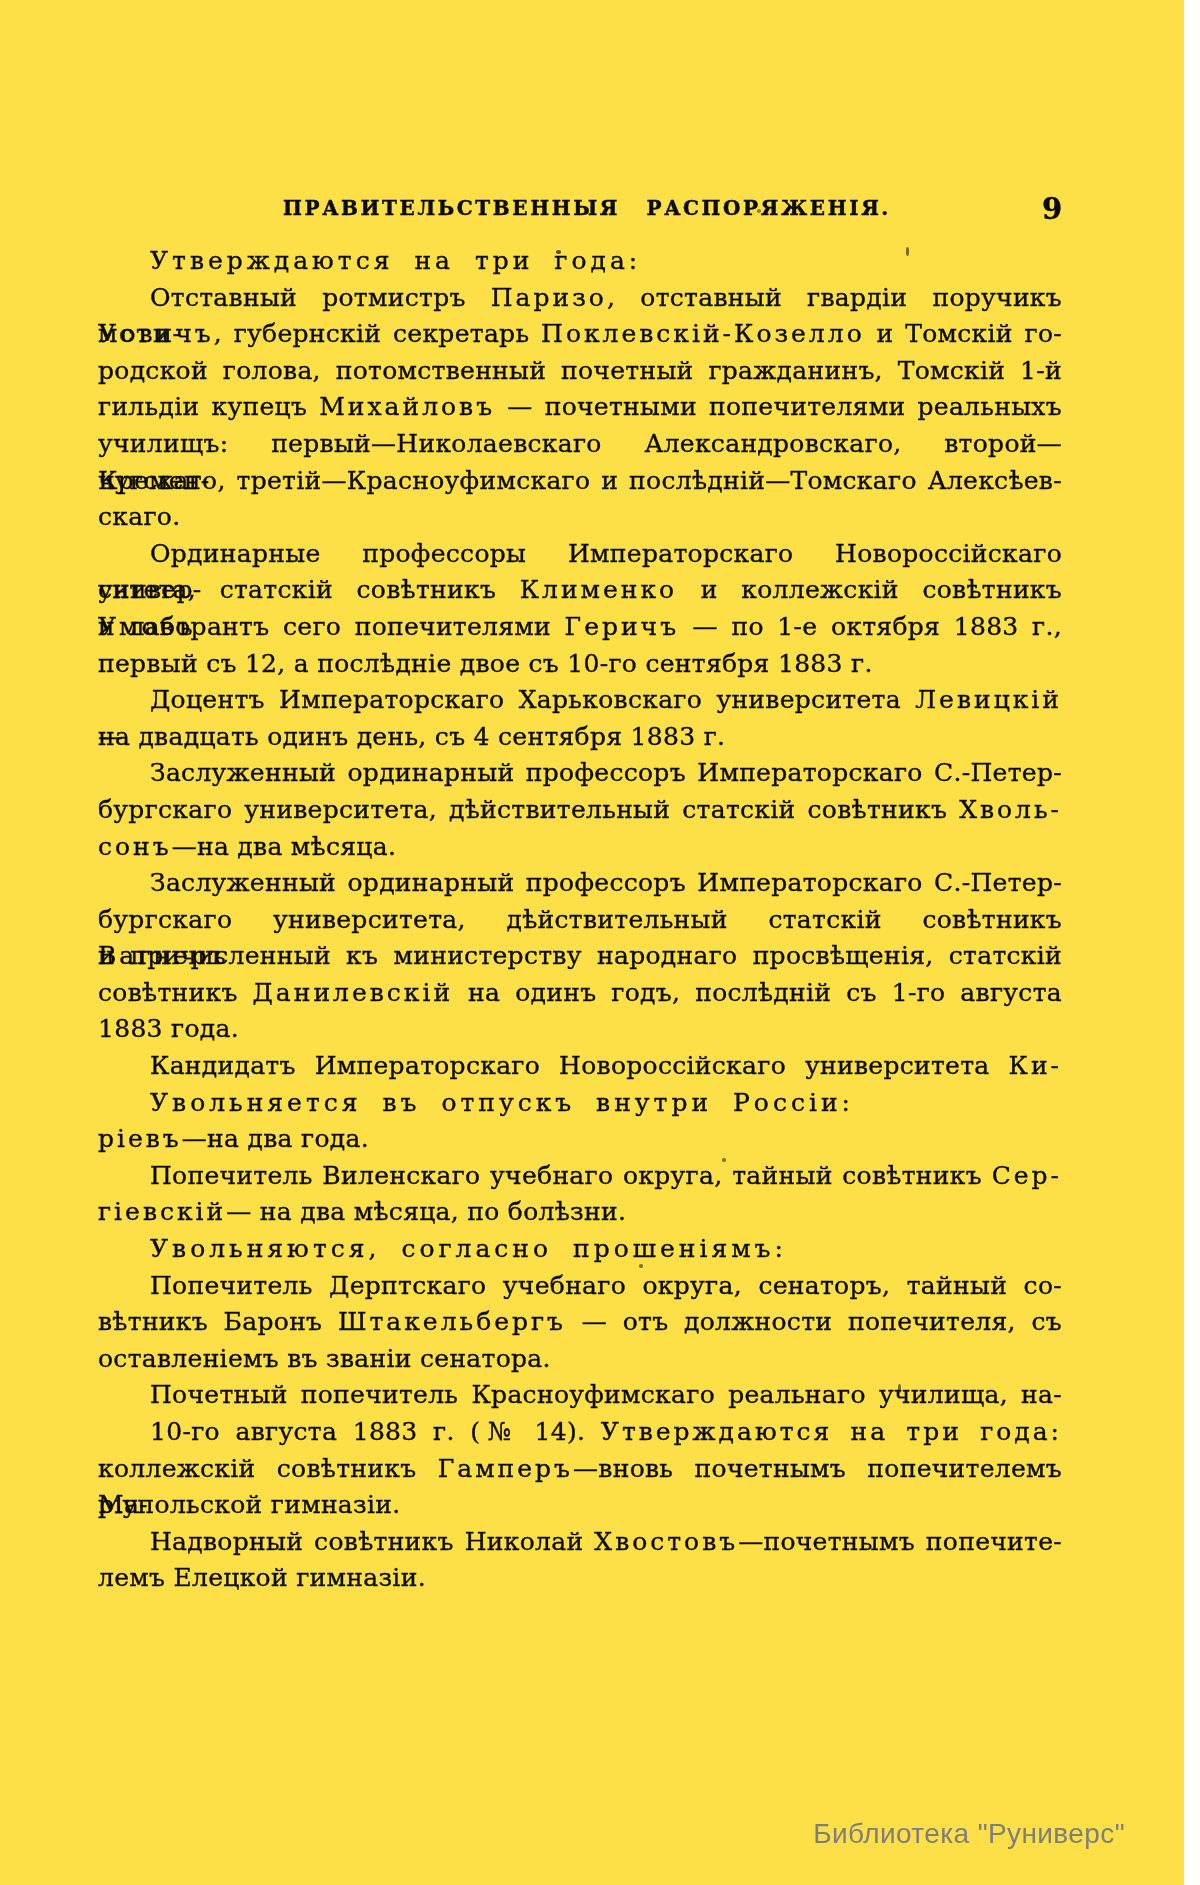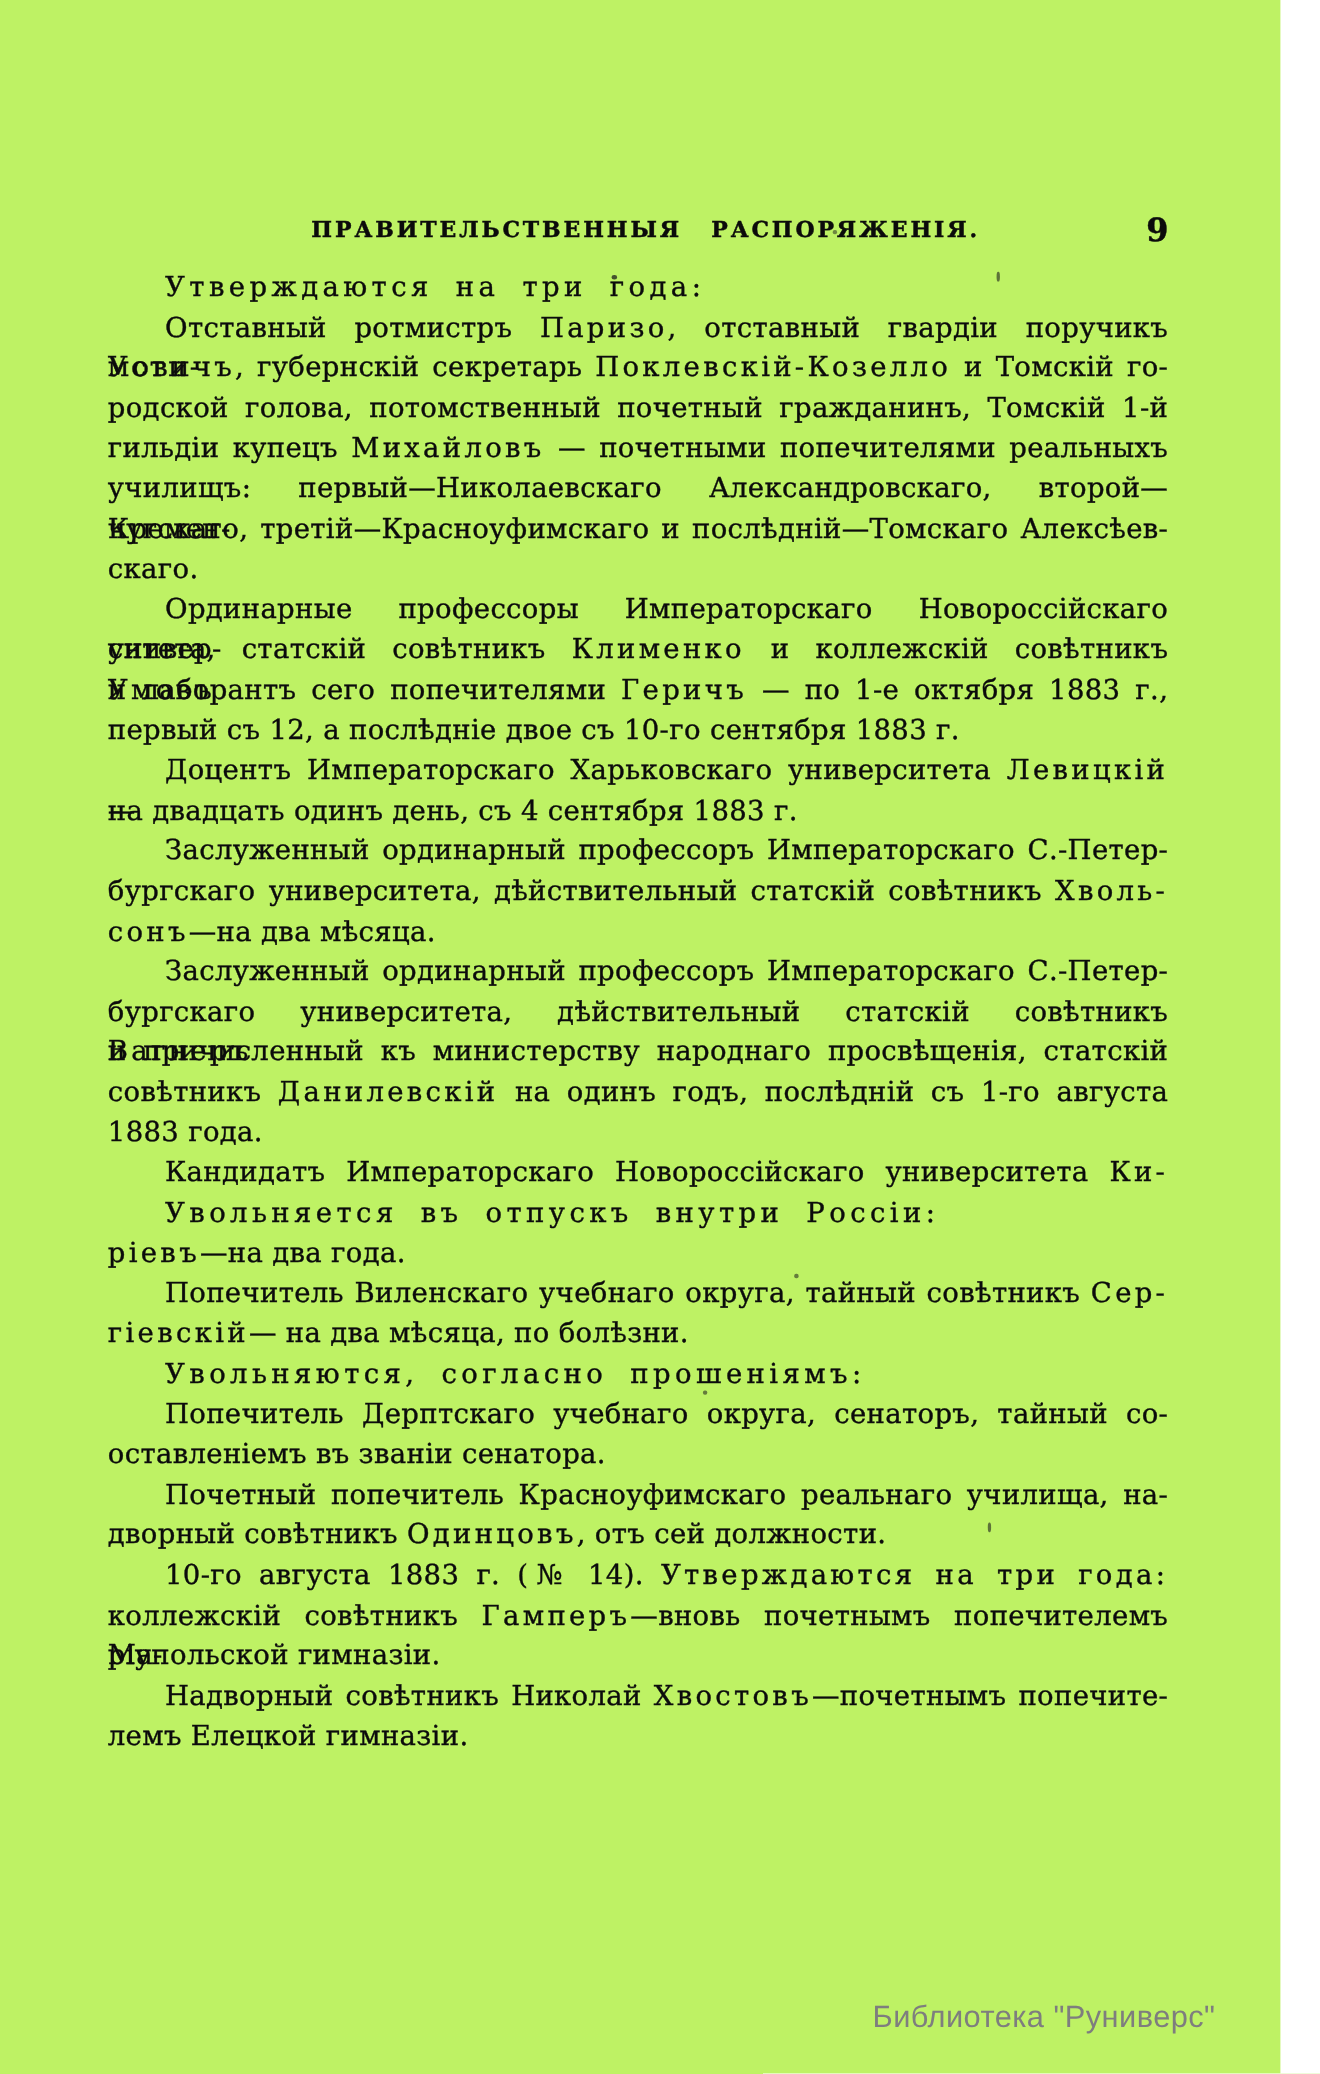--- a/index.html
+++ b/index.html
@@ -1,23 +1,24 @@
 <!DOCTYPE html>
 <html><head>
 <meta charset="utf-8">
 <style>
   html, body { margin: 0; padding: 0; background: #ffffff; }
   .page {
     position: relative;
     width: 1164px;
     height: 1885px;
-    background: #bef264;
+    background: #fde047;
     font-family: "DejaVu Serif", serif;
     color: #0b0b0b;
     overflow: hidden;
+    padding-left: 20px;
   }
   
   .header-row {
     position: absolute;
     left: 98px;
     top: 196px;
     width: 978px;
     text-align: center;
   }
   .running-title {
@@ -122,23 +123,23 @@
       <div class="line just"><span>и причисленный къ министерству народнаго просвѣщенія, статскій</span></div>
       <div class="line just"><span>совѣтникъ </span><span class="sp">Данилевскій</span><span> на одинъ годъ, послѣдній съ 1-го августа</span></div>
       <div class="line"><span>1883 года.</span></div>
       <div class="line just ind"><span>Кандидатъ Императорскаго Новороссійскаго университета </span><span class="sp">Ки-</span></div>
       <div class="line ind head"><span class="sp">Увольняется въ отпускъ внутри Россіи:</span></div>
       <div class="line"><span class="sp">ріевъ</span><span>—на два года.</span></div>
       <div class="line just ind"><span>Попечитель Виленскаго учебнаго округа, тайный совѣтникъ </span><span class="sp">Сер-</span></div>
       <div class="line"><span class="sp">гіевскій</span><span>— на два мѣсяца, по болѣзни.</span></div>
       <div class="line ind head"><span class="sp">Увольняются, согласно прошеніямъ:</span></div>
       <div class="line just ind"><span>Попечитель Дерптскаго учебнаго округа, сенаторъ, тайный со-</span></div>
+      <div class="line just"><span>вѣтникъ Баронъ </span><span class="sp">Штакельбергъ</span><span> — отъ должности попечителя, съ</span></div>
       <div class="line"><span>оставленіемъ въ званіи сенатора.</span></div>
       <div class="line just ind"><span>Почетный попечитель Красноуфимскаго реальнаго училища, на-</span></div>
-      <div class="line"><span>дворный совѣтникъ </span><span class="sp">Одинцовъ</span><span>, отъ сей должности.</span></div>
       <div class="line just ind"><span>10-го августа 1883 г. (№ 14). </span><span class="sp">Утверждаются на три года:</span></div>
       <div class="line just"><span>коллежскій совѣтникъ </span><span class="sp">Гамперъ</span><span>—вновь почетнымъ попечителемъ Ма-</span></div>
       <div class="line"><span>ріупольской гимназіи.</span></div>
       <div class="line just ind"><span>Надворный совѣтникъ Николай </span><span class="sp">Хвостовъ</span><span>—почетнымъ попечите-</span></div>
       <div class="line"><span>лемъ Елецкой гимназіи.</span></div>
     </div>
 
   <div class="speck s1"></div>
   <div class="speck s2"></div>
   <div class="speck s3"></div>

